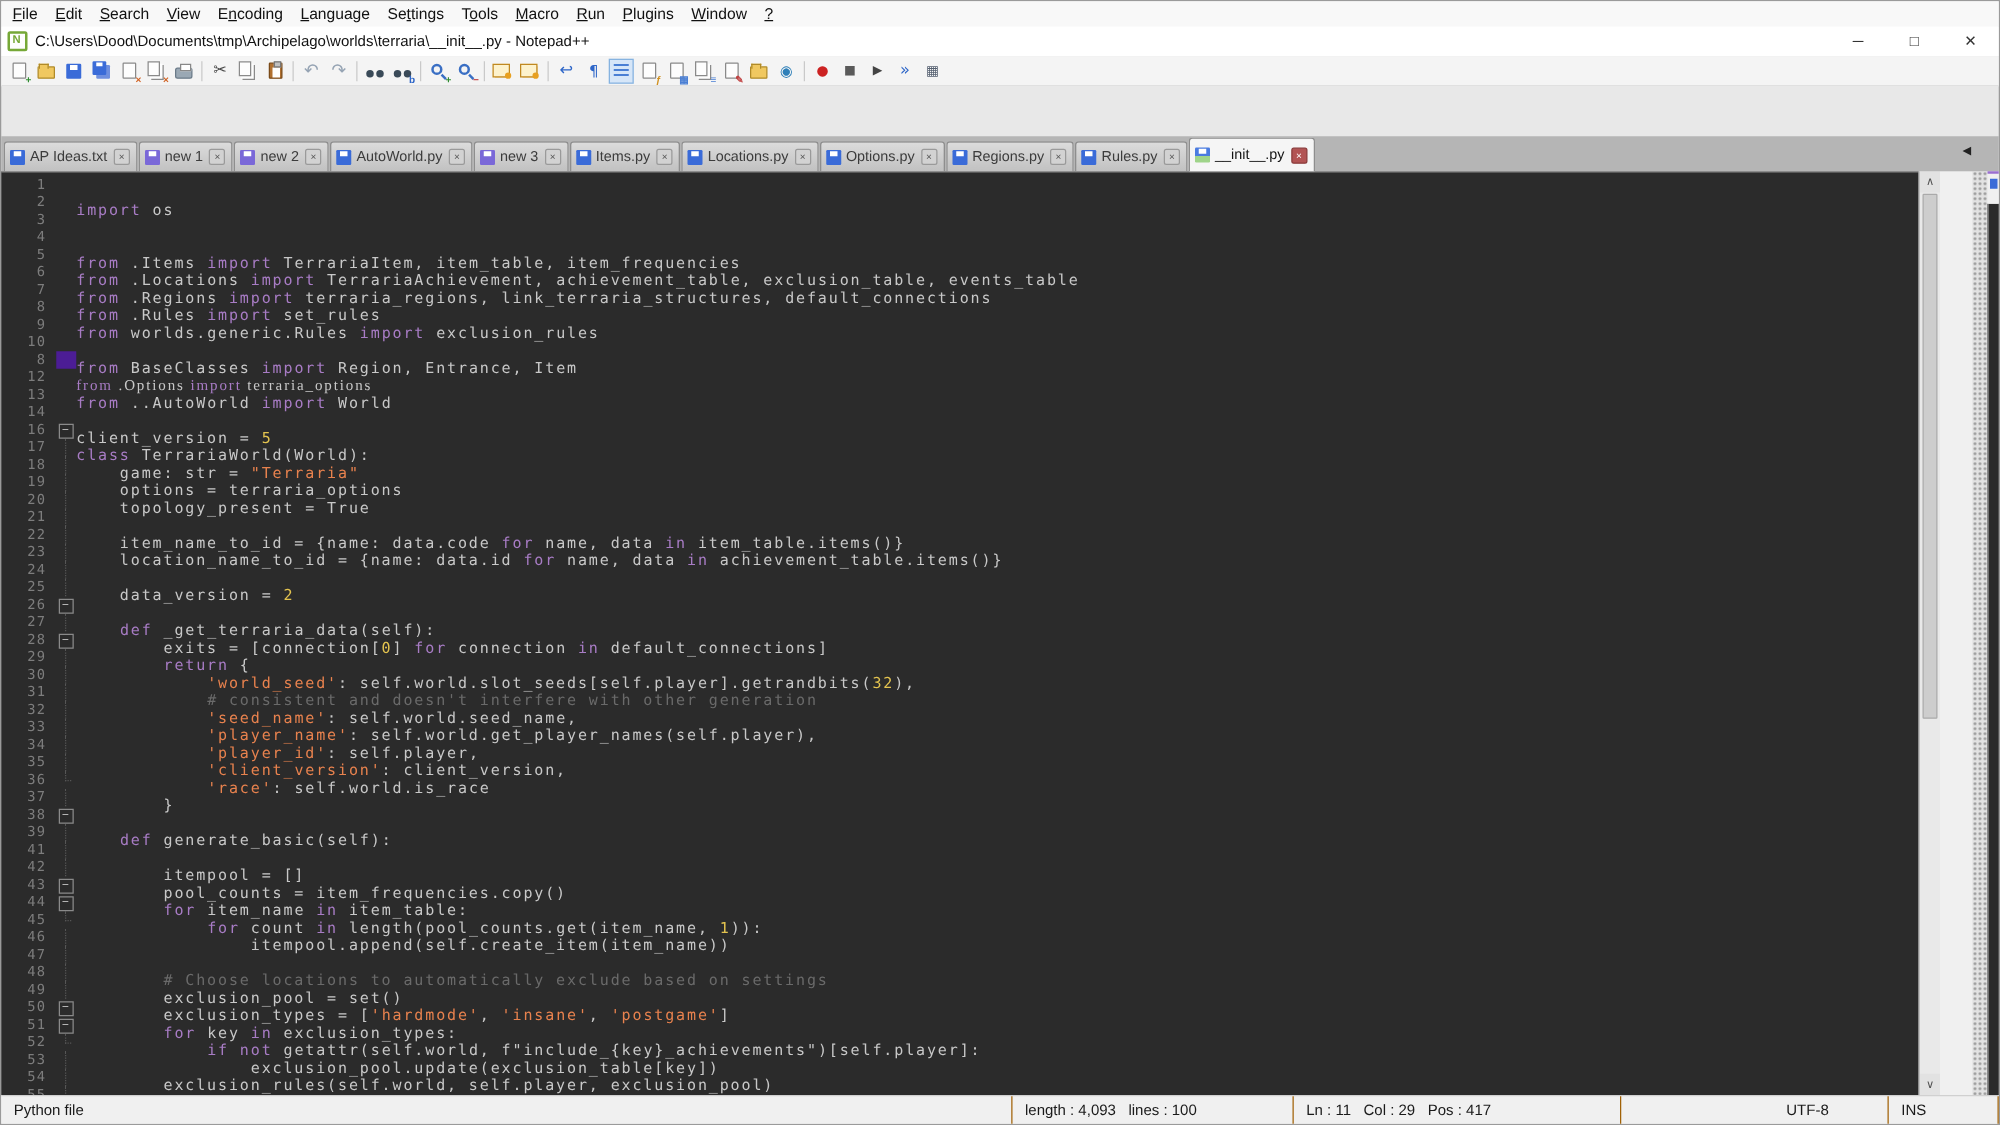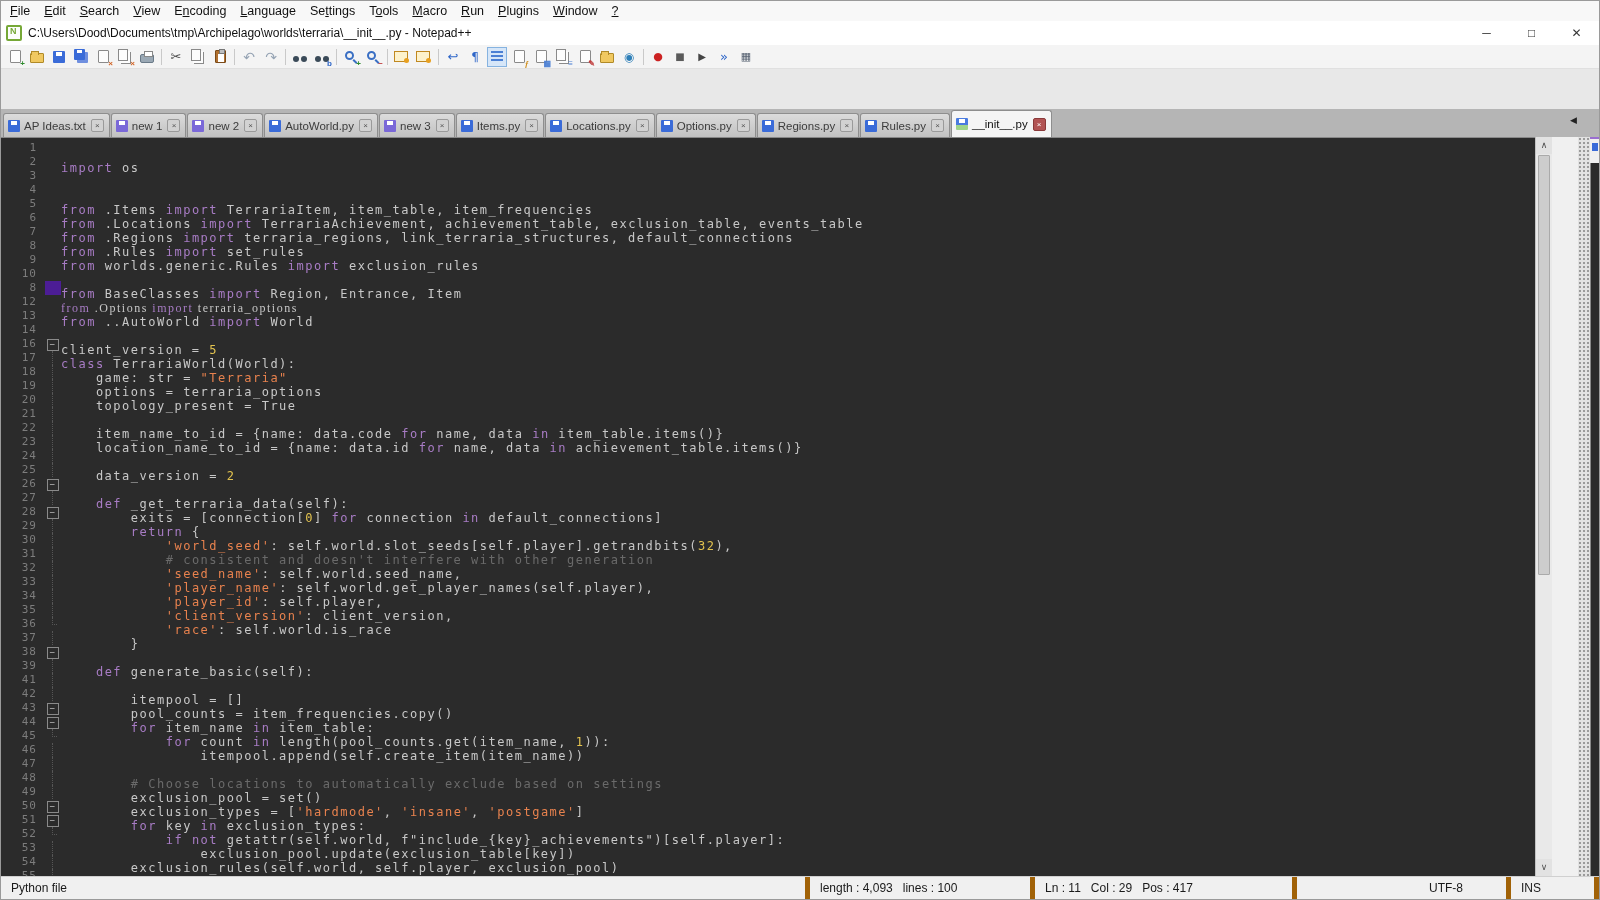--- a/index.html
+++ b/index.html
@@ -91,21 +91,21 @@
   #grip { width:12px; flex:none; background-color:#e2e2e2;
     background-image:radial-gradient(#9a9a9a 1px, transparent 1.2px); background-size:4px 4px; }
   #sliver { width:9px; flex:none; display:flex; flex-direction:column; }
   #sliver-tab { height:26px; background:#f0f0f0; border-top:2px solid #9a6fd0; flex:none; position:relative; }
   #sliver-tab::after { content:""; position:absolute; left:2px; top:4px; width:6px; height:8px; background:#3a6bd8; }
   #sliver-edit { flex:1; background:#2b2b2b; border-left:1px solid #888; }
 
   
   #statusbar { height:23px; background:#f0f0f0; border-top:1px solid #d0d0d0; display:flex; align-items:stretch;
     font-size:12px; color:#1a1a1a; flex:none; }
-  .scell { display:flex; align-items:center; padding:0 10px; border-right:5px solid #a16207; white-space:pre; }
+  .scell { display:flex; align-items:center; padding:0 10px; border-right:1px solid #a16207; white-space:pre; }
 </style>
 </head>
 <body>
 
 <div id="app">
 
   <div id="menubar">
       <span class="menu-item"><u>F</u>ile</span>
       <span class="menu-item"><u>E</u>dit</span>
       <span class="menu-item"><u>S</u>earch</span>

